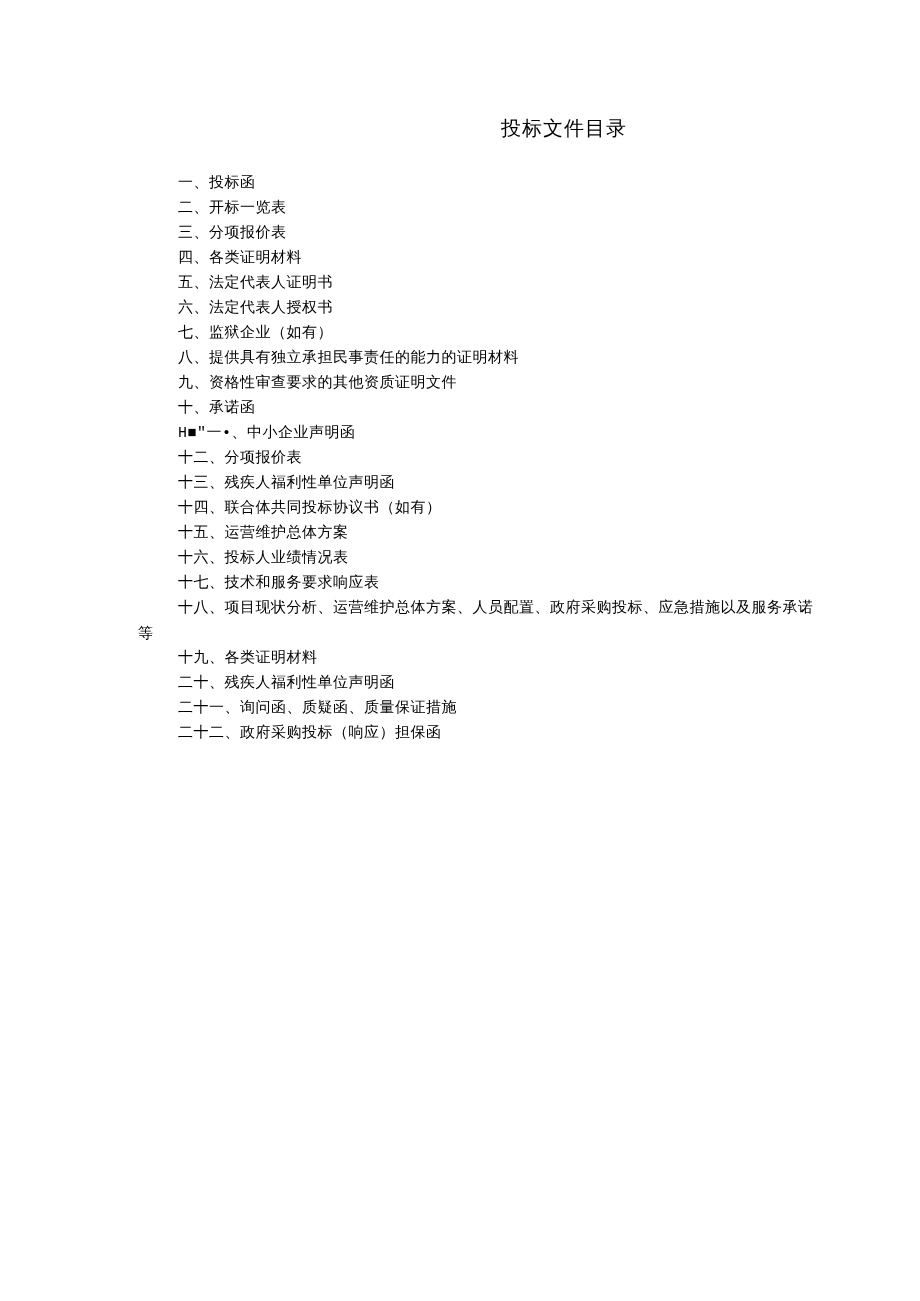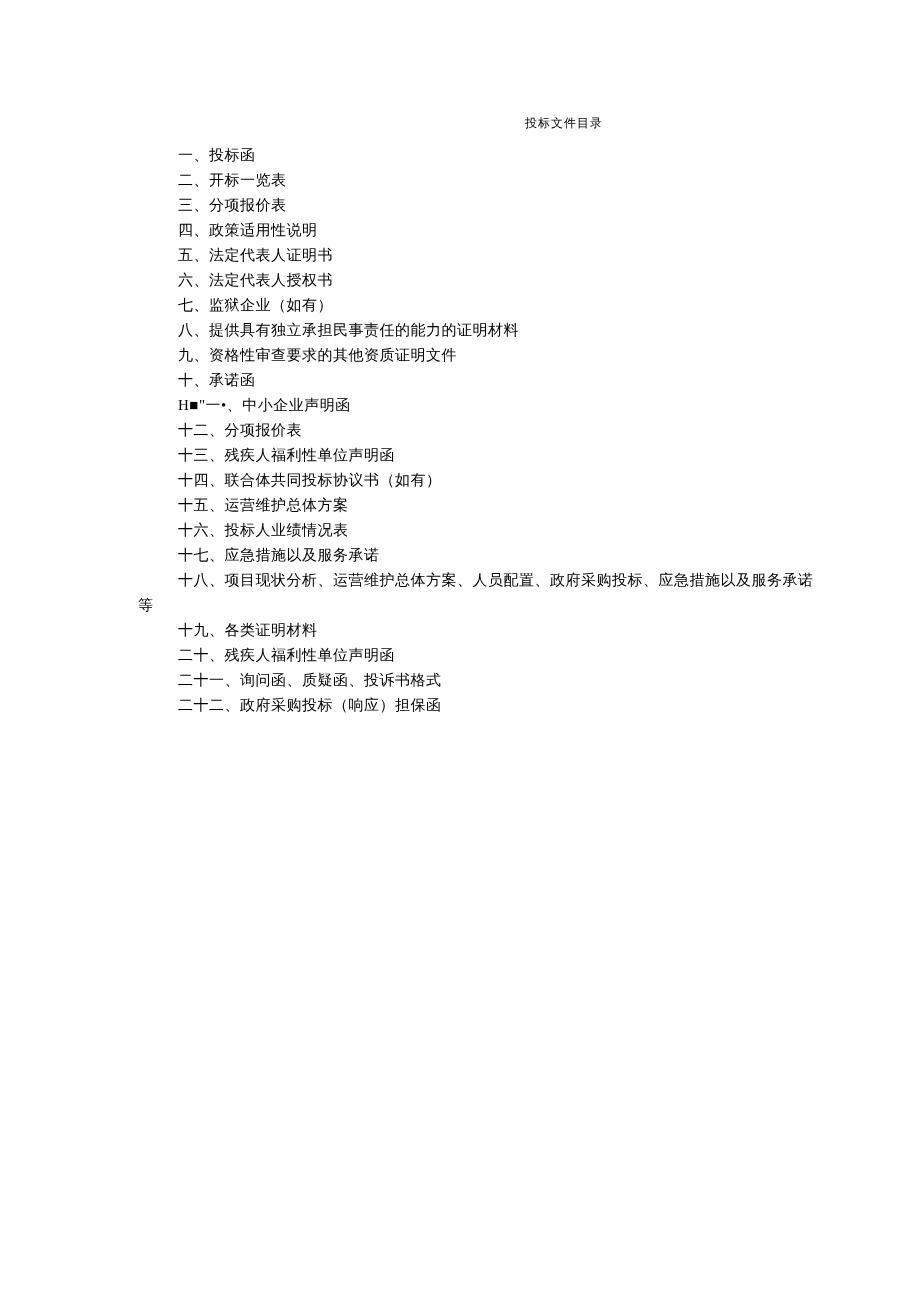--- a/index.html
+++ b/index.html
@@ -13,56 +13,57 @@
       background: #ffffff;
       font-family: "SimSun", "宋体", serif;
       font-size: 15px;
       color: #000000;
       padding-top: 115px;
       padding-left: 138px;
       padding-right: 60px;
     }
     .title {
       text-align: center;
-      font-size: 12px;
-      margin-bottom: 11px;
+      font-size: 20px;
+      margin-bottom: 29px;
       margin-left: 130px;
       letter-spacing: 1px;
     }
     .toc-item {
       line-height: 25px;
       margin-left: 40px;
       letter-spacing: 0.5px;
+      font-family: Liberation Mono, monospace;
     }
     .hanging {
       margin-left: 0px;
       text-indent: 0;
       line-height: 25px;
     }
   </style>
 </head>
 <body>
 
 <div class="title">投标文件目录</div>
 
 <div class="toc-item">一、投标函</div>
 <div class="toc-item">二、开标一览表</div>
 <div class="toc-item">三、分项报价表</div>
-<div class="toc-item">四、政策适用性说明</div>
+<div class="toc-item">四、各类证明材料</div>
 <div class="toc-item">五、法定代表人证明书</div>
 <div class="toc-item">六、法定代表人授权书</div>
 <div class="toc-item">七、监狱企业（如有）</div>
 <div class="toc-item">八、提供具有独立承担民事责任的能力的证明材料</div>
 <div class="toc-item">九、资格性审查要求的其他资质证明文件</div>
 <div class="toc-item">十、承诺函</div>
 <div class="toc-item">H■"一•、中小企业声明函</div>
 <div class="toc-item">十二、分项报价表</div>
 <div class="toc-item">十三、残疾人福利性单位声明函</div>
 <div class="toc-item">十四、联合体共同投标协议书（如有）</div>
 <div class="toc-item">十五、运营维护总体方案</div>
 <div class="toc-item">十六、投标人业绩情况表</div>
-<div class="toc-item">十七、应急措施以及服务承诺</div>
+<div class="toc-item">十七、技术和服务要求响应表</div>
 <div class="toc-item">十八、项目现状分析、运营维护总体方案、人员配置、政府采购投标、应急措施以及服务承诺</div>
 <div class="hanging">等</div>
 <div class="toc-item">十九、各类证明材料</div>
 <div class="toc-item">二十、残疾人福利性单位声明函</div>
-<div class="toc-item">二十一、询问函、质疑函、投诉书格式</div>
+<div class="toc-item">二十一、询问函、质疑函、质量保证措施</div>
 <div class="toc-item">二十二、政府采购投标（响应）担保函</div>
 
 </body></html>

